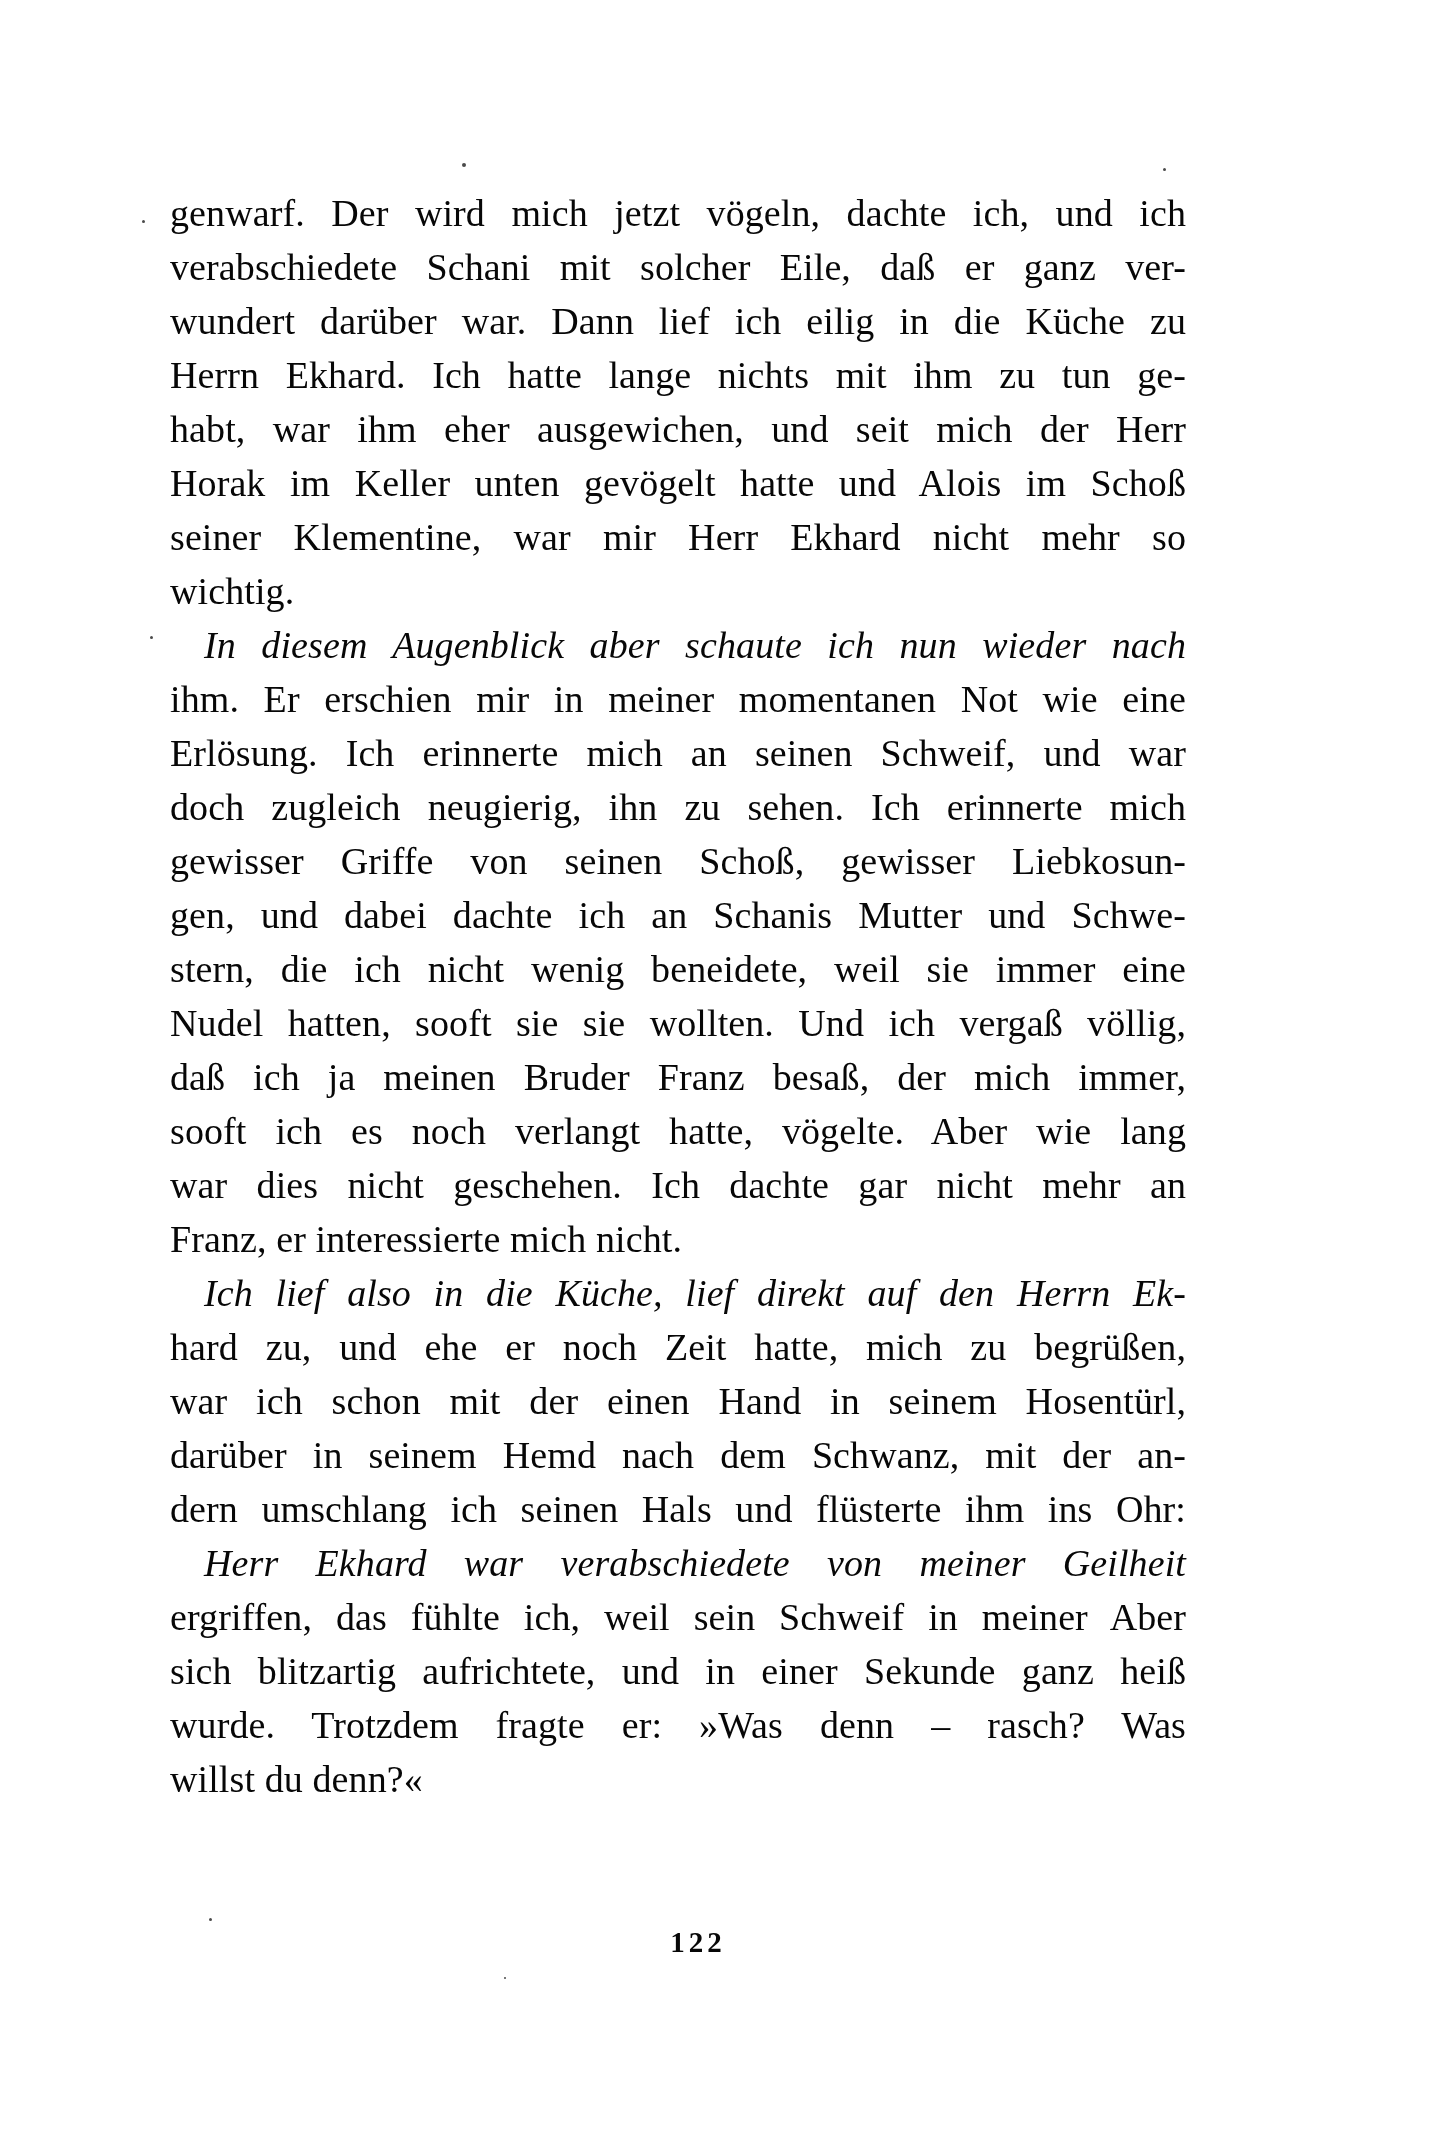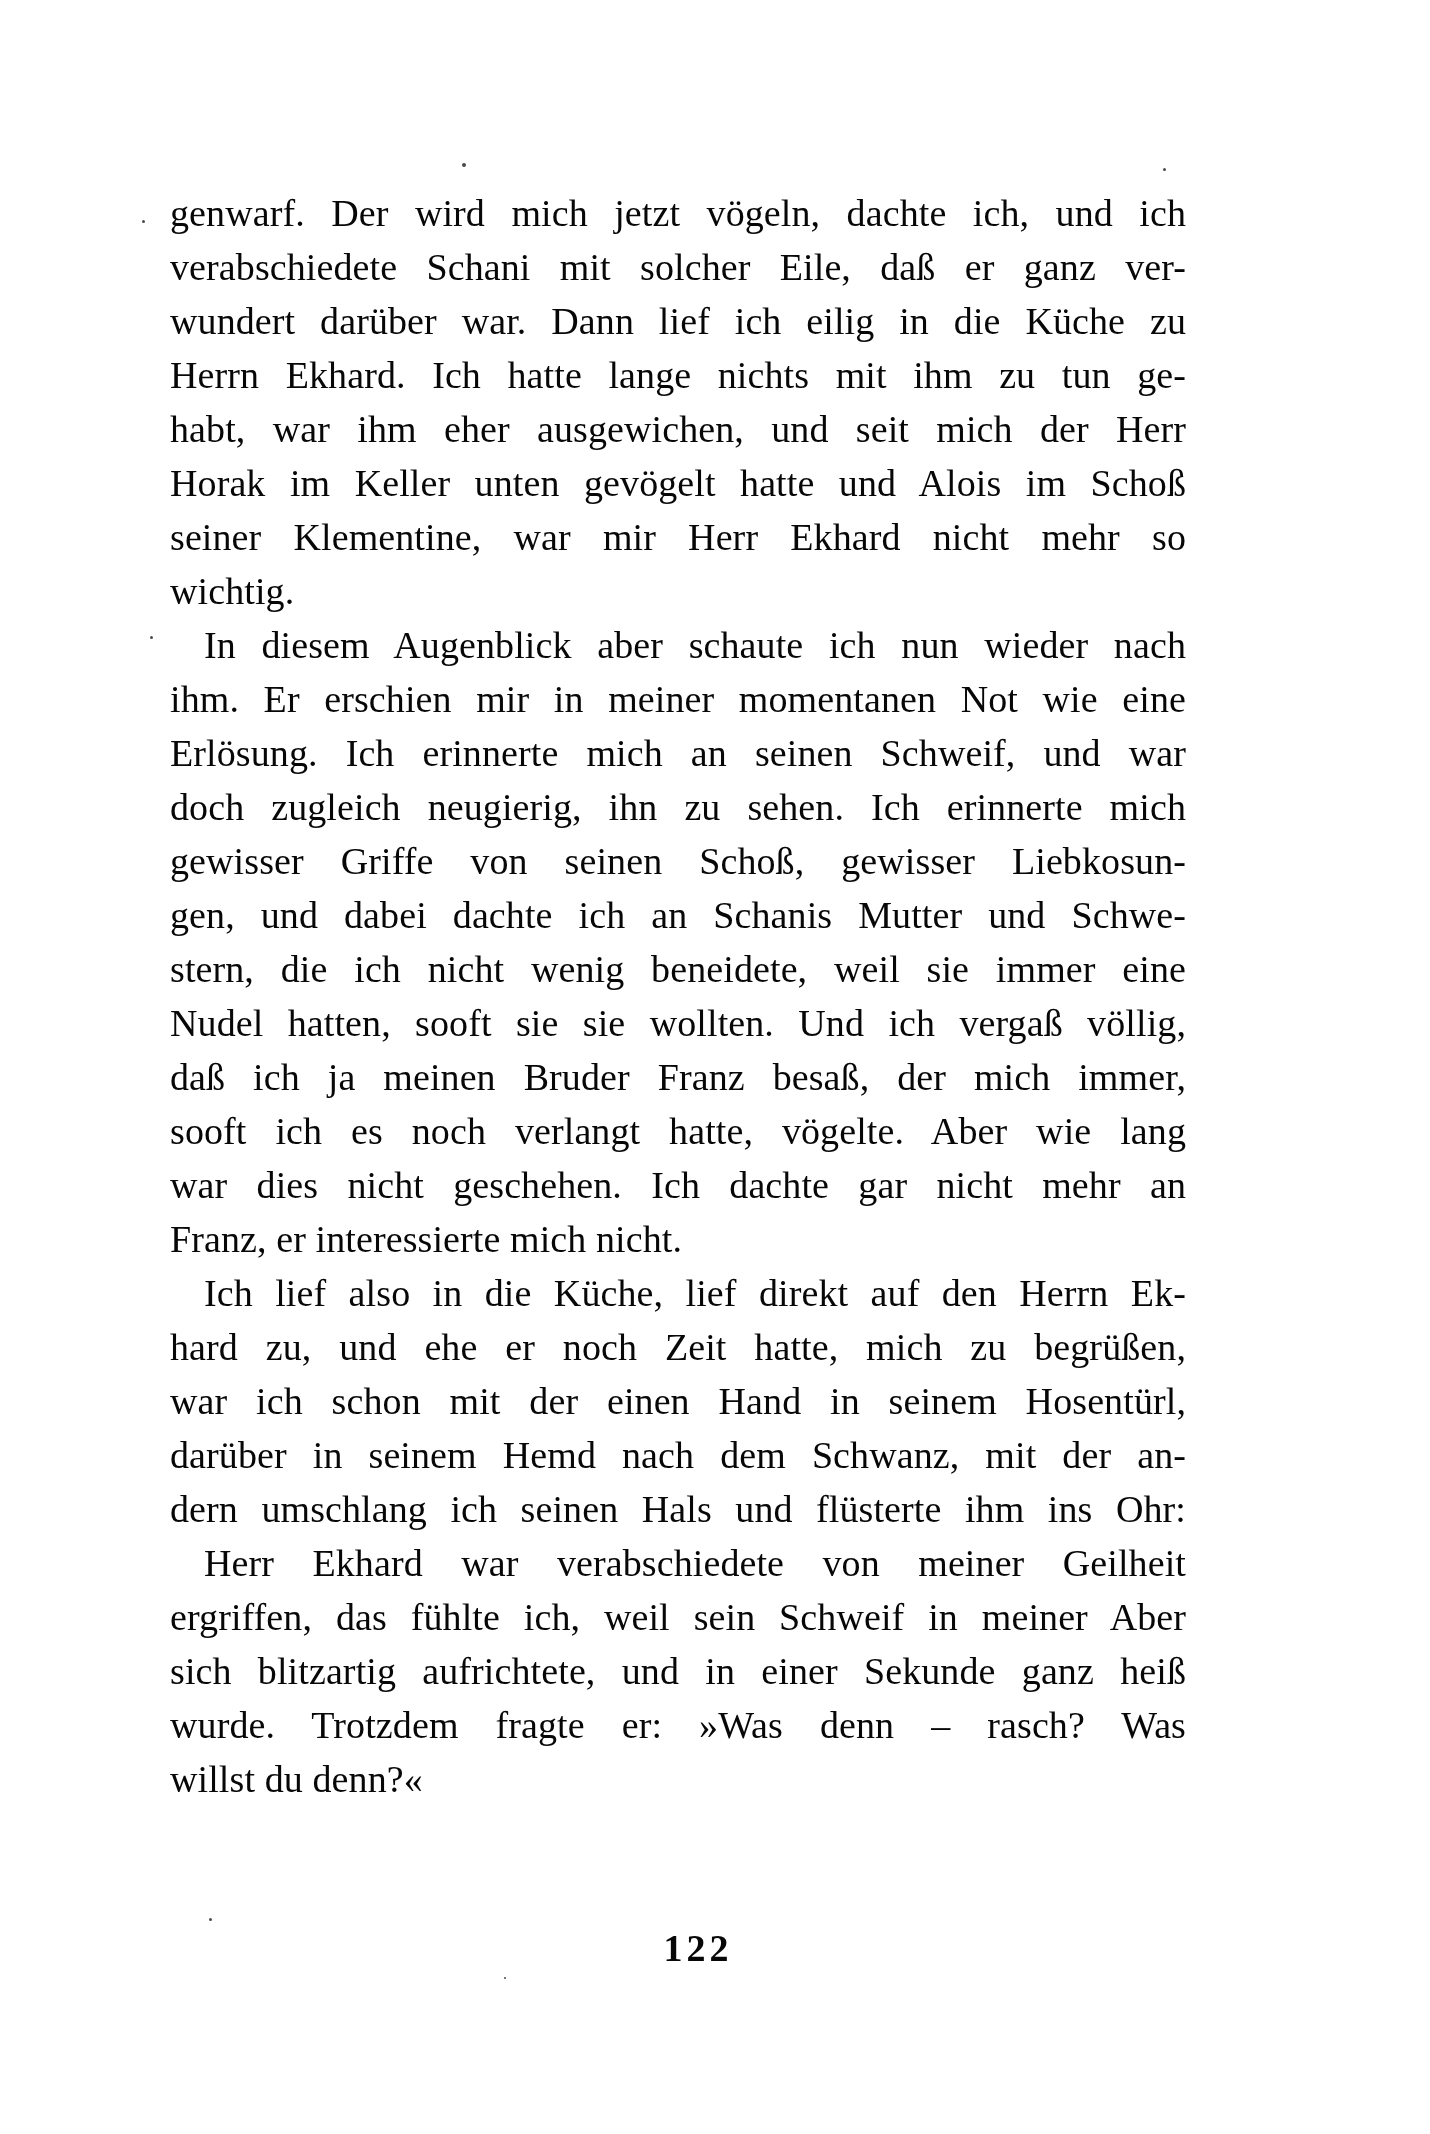--- a/index.html
+++ b/index.html
@@ -32,28 +32,29 @@
   .line.j {
     text-align: justify;
     text-align-last: justify;
   }
   .line.last {
     text-align: center;
     text-align-last: left;
   }
   .line.indent {
     text-indent: 34px;
+    font-style: italic;
   }
   .folio {
     position: absolute;
     top: 1926px;
     left: 0;
     width: 1396px;
     text-align: center;
-    font-size: 38px;
+    font-size: 29px;
     letter-spacing: 4px;
     font-weight: bold;
   }
   .speck {
     position: absolute;
     background: #2a2a2a;
     border-radius: 50%;
     opacity: 0.85;
   }
   .speck.s1 { left: 462px;  top: 163px;  width: 4px; height: 4px; }

